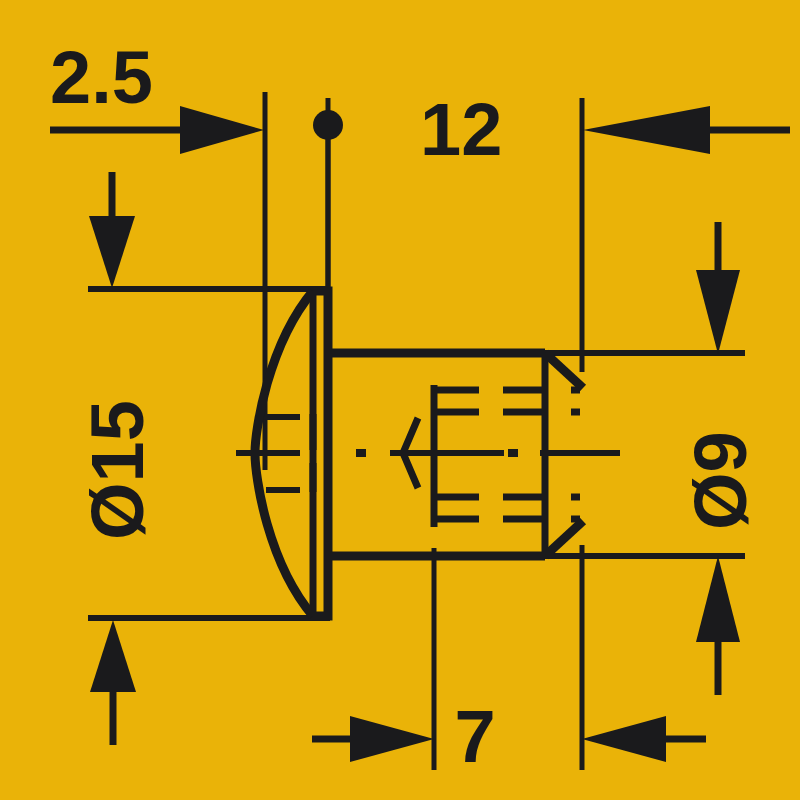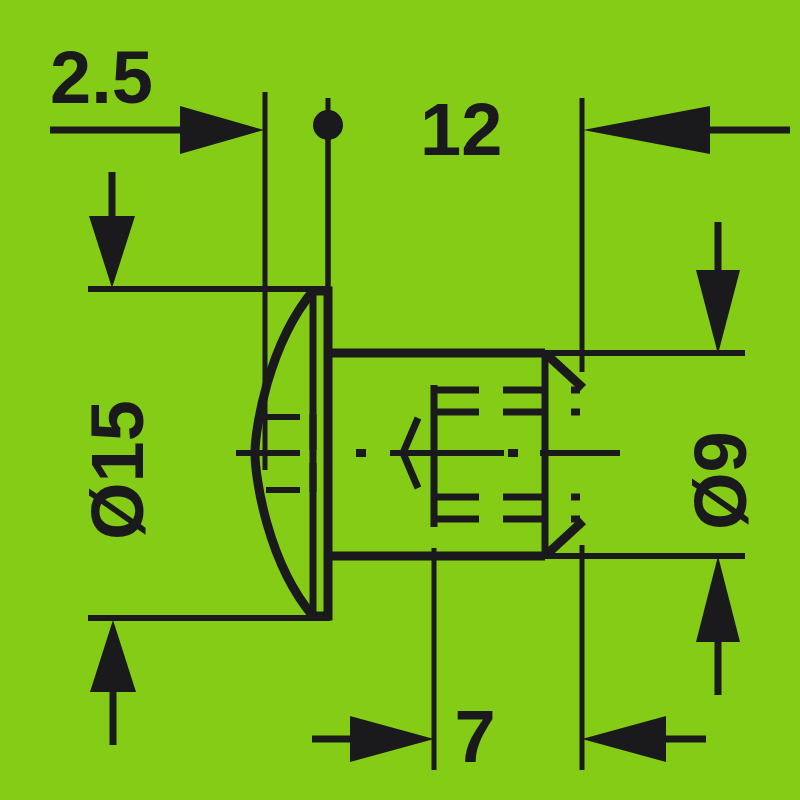--- a/index.html
+++ b/index.html
@@ -10,21 +10,21 @@
   body {
     width: 800px;
     height: 800px;
     font-family: "Liberation Sans", sans-serif;
     overflow: hidden;
   }
   #drawing-root {
     position: relative;
     width: 800px;
     height: 800px;
-    background: #84cc16;
+    background: #eab308;
   }
   svg#tech-drawing {
     display: block;
     width: 800px;
     height: 800px;
   }
   .dim-text {
     font-family: "Liberation Sans", sans-serif;
     font-weight: bold;
     font-size: 74px;

